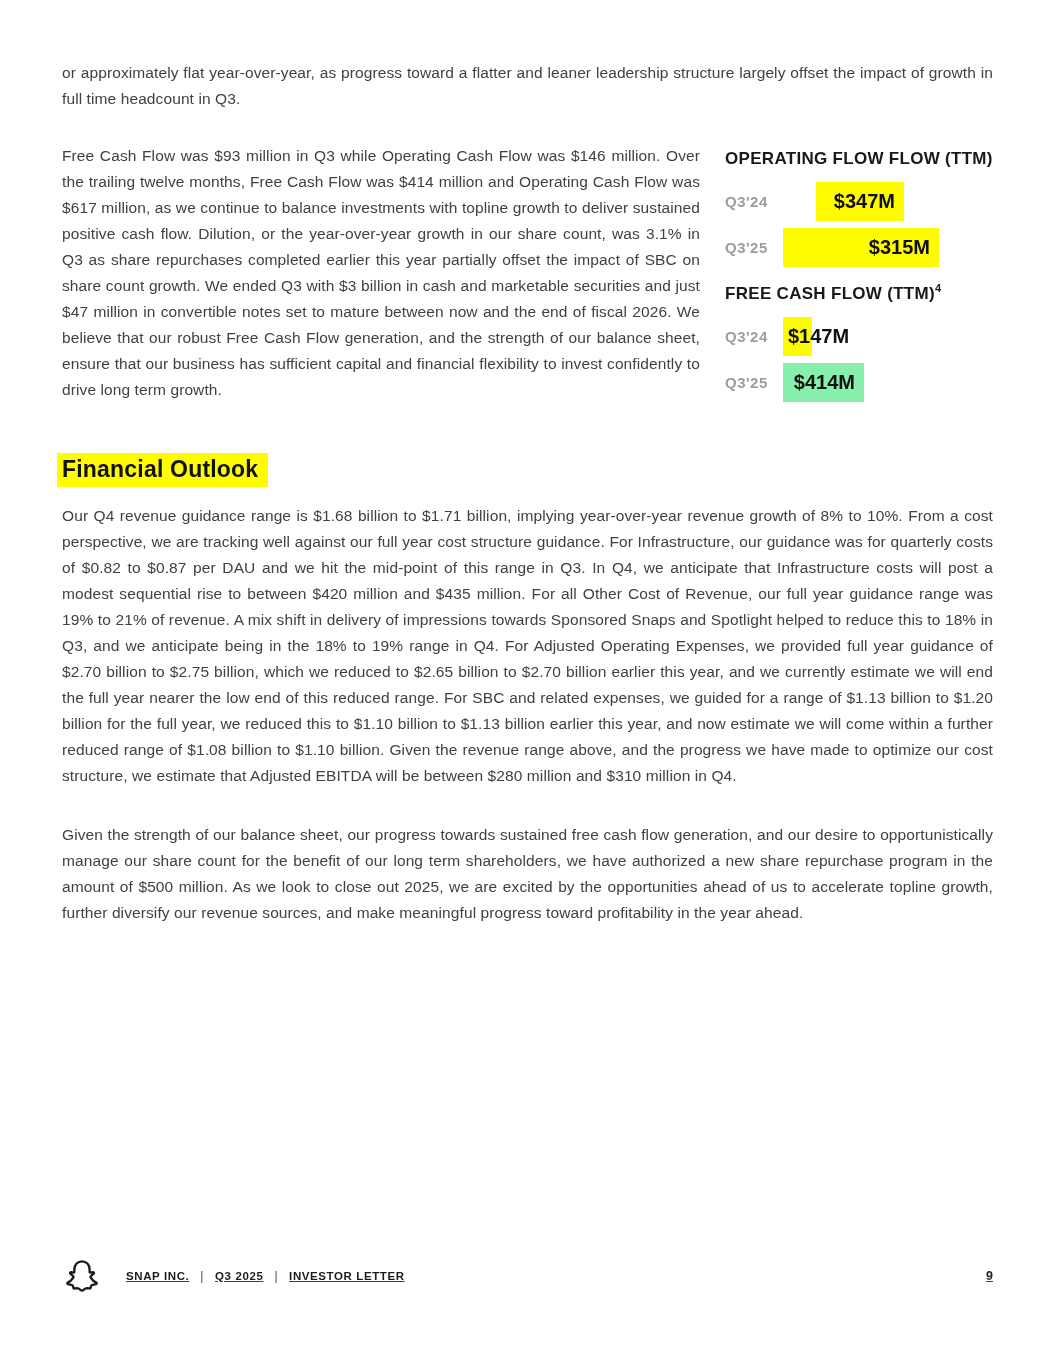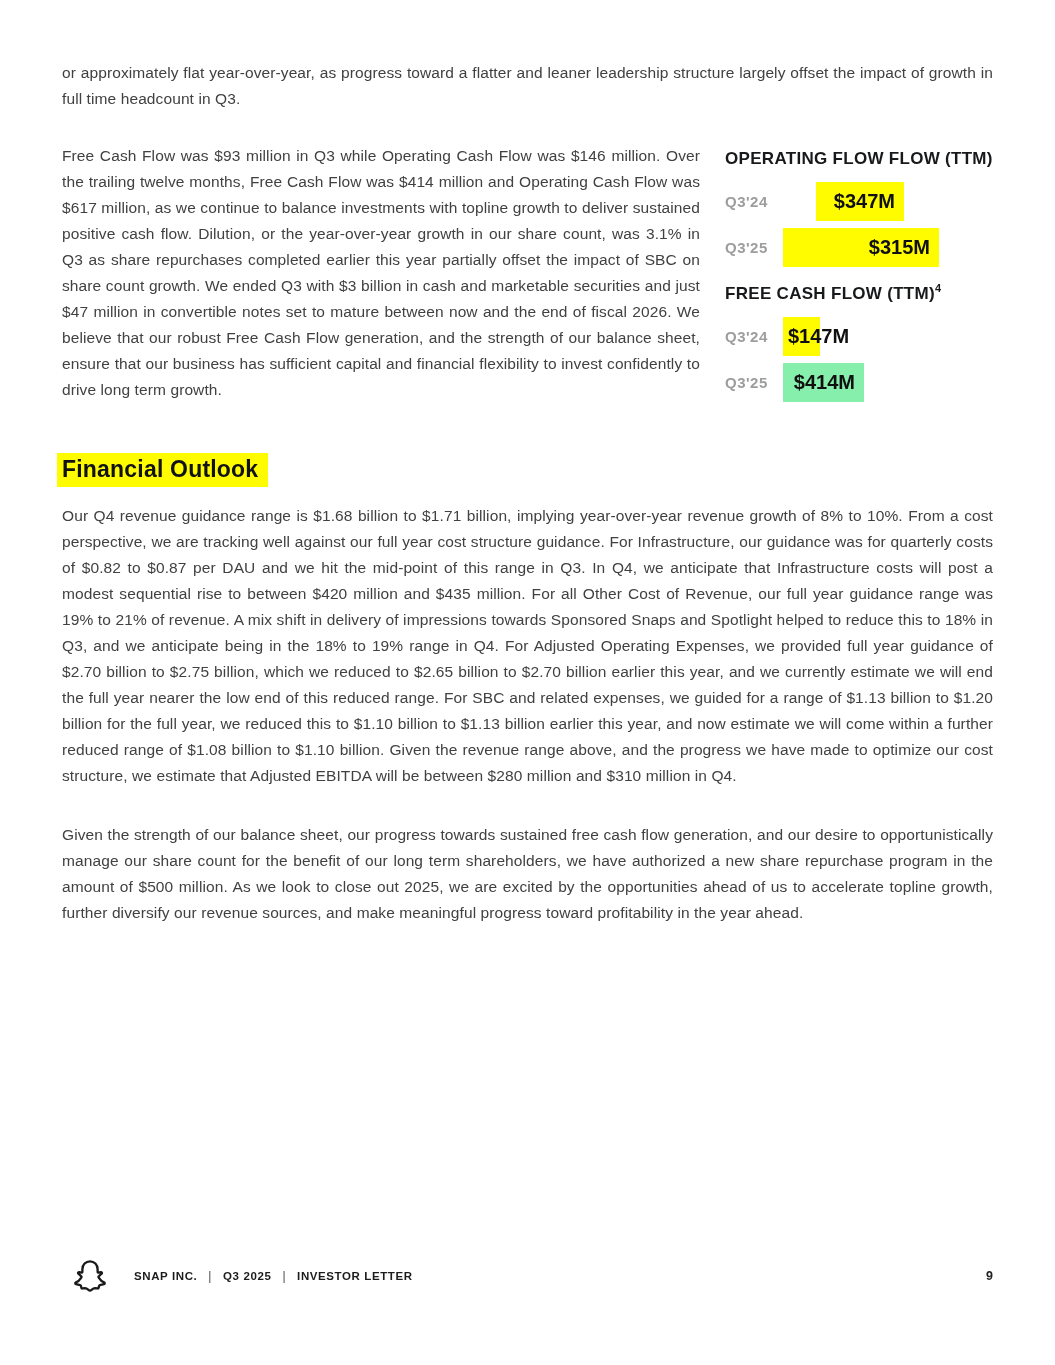--- a/index.html
+++ b/index.html
@@ -57,22 +57,22 @@
     background:#FFFC00;
     color:#101214;
     font-weight:bold;
     padding:5px 10px 6px 5px;
     margin-left:-5px;
     letter-spacing:0.2px;
   }
   .outlook-p1 { margin-bottom:33px; }
 
   .footer {
-    position:absolute; left:70px; right:62px; top:1256px;
-    display:flex; align-items:center;
+    position:absolute; left:62px; right:62px; top:1256px;
+    display:flex; align-items:center;text-decoration:underline;
   }
   .ghost { width:40px; height:40px; margin-right:24px; flex:0 0 auto; }
   .footer-text {
     display:flex; align-items:center; gap:11px;
     font-size:11.5px; font-weight:bold; letter-spacing:0.6px;
     color:#1c1c1c; white-space:nowrap;
   }
   .pipe { font-weight:normal; color:#4a4a4a; font-size:12px; }
   .page-num { margin-left:auto; font-size:12.5px; font-weight:bold; color:#222; }
 </style>
@@ -104,21 +104,21 @@
               </div>
             </div>
           </div>
       </div>
 
       <div class="chart-block">
         <h3 class="chart-title"><span>FREE CASH FLOW (TTM)</span><sup>4</sup></h3>
         <div class="chart-rows">
             <div class="chart-row">
               <span class="chart-cat">Q3'24</span>
-              <div class="chart-bar overflow" style="background: rgb(255, 252, 0); width: 37px;">
+              <div class="chart-bar overflow" style="background: rgb(255, 252, 0); width: 29px;">
                 <span class="val">$147M</span>
               </div>
             </div>
             <div class="chart-row">
               <span class="chart-cat">Q3'25</span>
               <div class="chart-bar" style="background: #86efac; width: 81px;">
                 <span class="val">$414M</span>
               </div>
             </div>
           </div>

